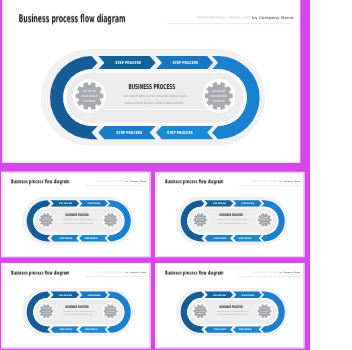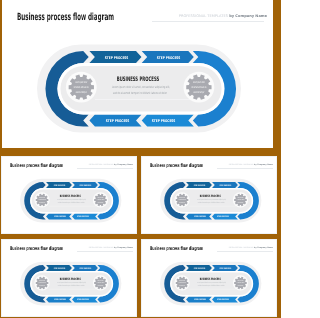--- a/index.html
+++ b/index.html
@@ -1,18 +1,18 @@
 <!DOCTYPE html>
 <html><head>
 <meta charset="utf-8">
 <style>
   html,body{margin:0;padding:0;width:281px;height:318px;overflow:hidden;background:#ffffff;
     font-family:"DejaVu Sans","Liberation Sans",sans-serif;
     -webkit-font-smoothing:antialiased;text-rendering:geometricPrecision;}
-  .page{position:relative;width:281px;height:318px;background:#a16207;overflow:hidden;will-change:transform;}
+  .page{position:relative;width:281px;height:318px;background:#d946ef;overflow:hidden;will-change:transform;}
   .slide{position:absolute;background:#ffffff;overflow:hidden;}
   .hero{left:2px;top:0px;width:271px;height:148px;}
   .tn{outline:1px solid #f0f3f6;}
   .tn1{left:2px;  top:157px;width:134px;height:76px;}
   .tn2{left:142px;top:157px;width:134px;height:76px;}
   .tn3{left:2px;  top:240px;width:134px;height:76px;}
   .tn4{left:142px;top:240px;width:134px;height:76px;}
 
   .ttl{position:absolute;font-weight:bold;color:#1d1d1d;white-space:nowrap;will-change:transform;
        transform-origin:0 0;letter-spacing:0px;}

